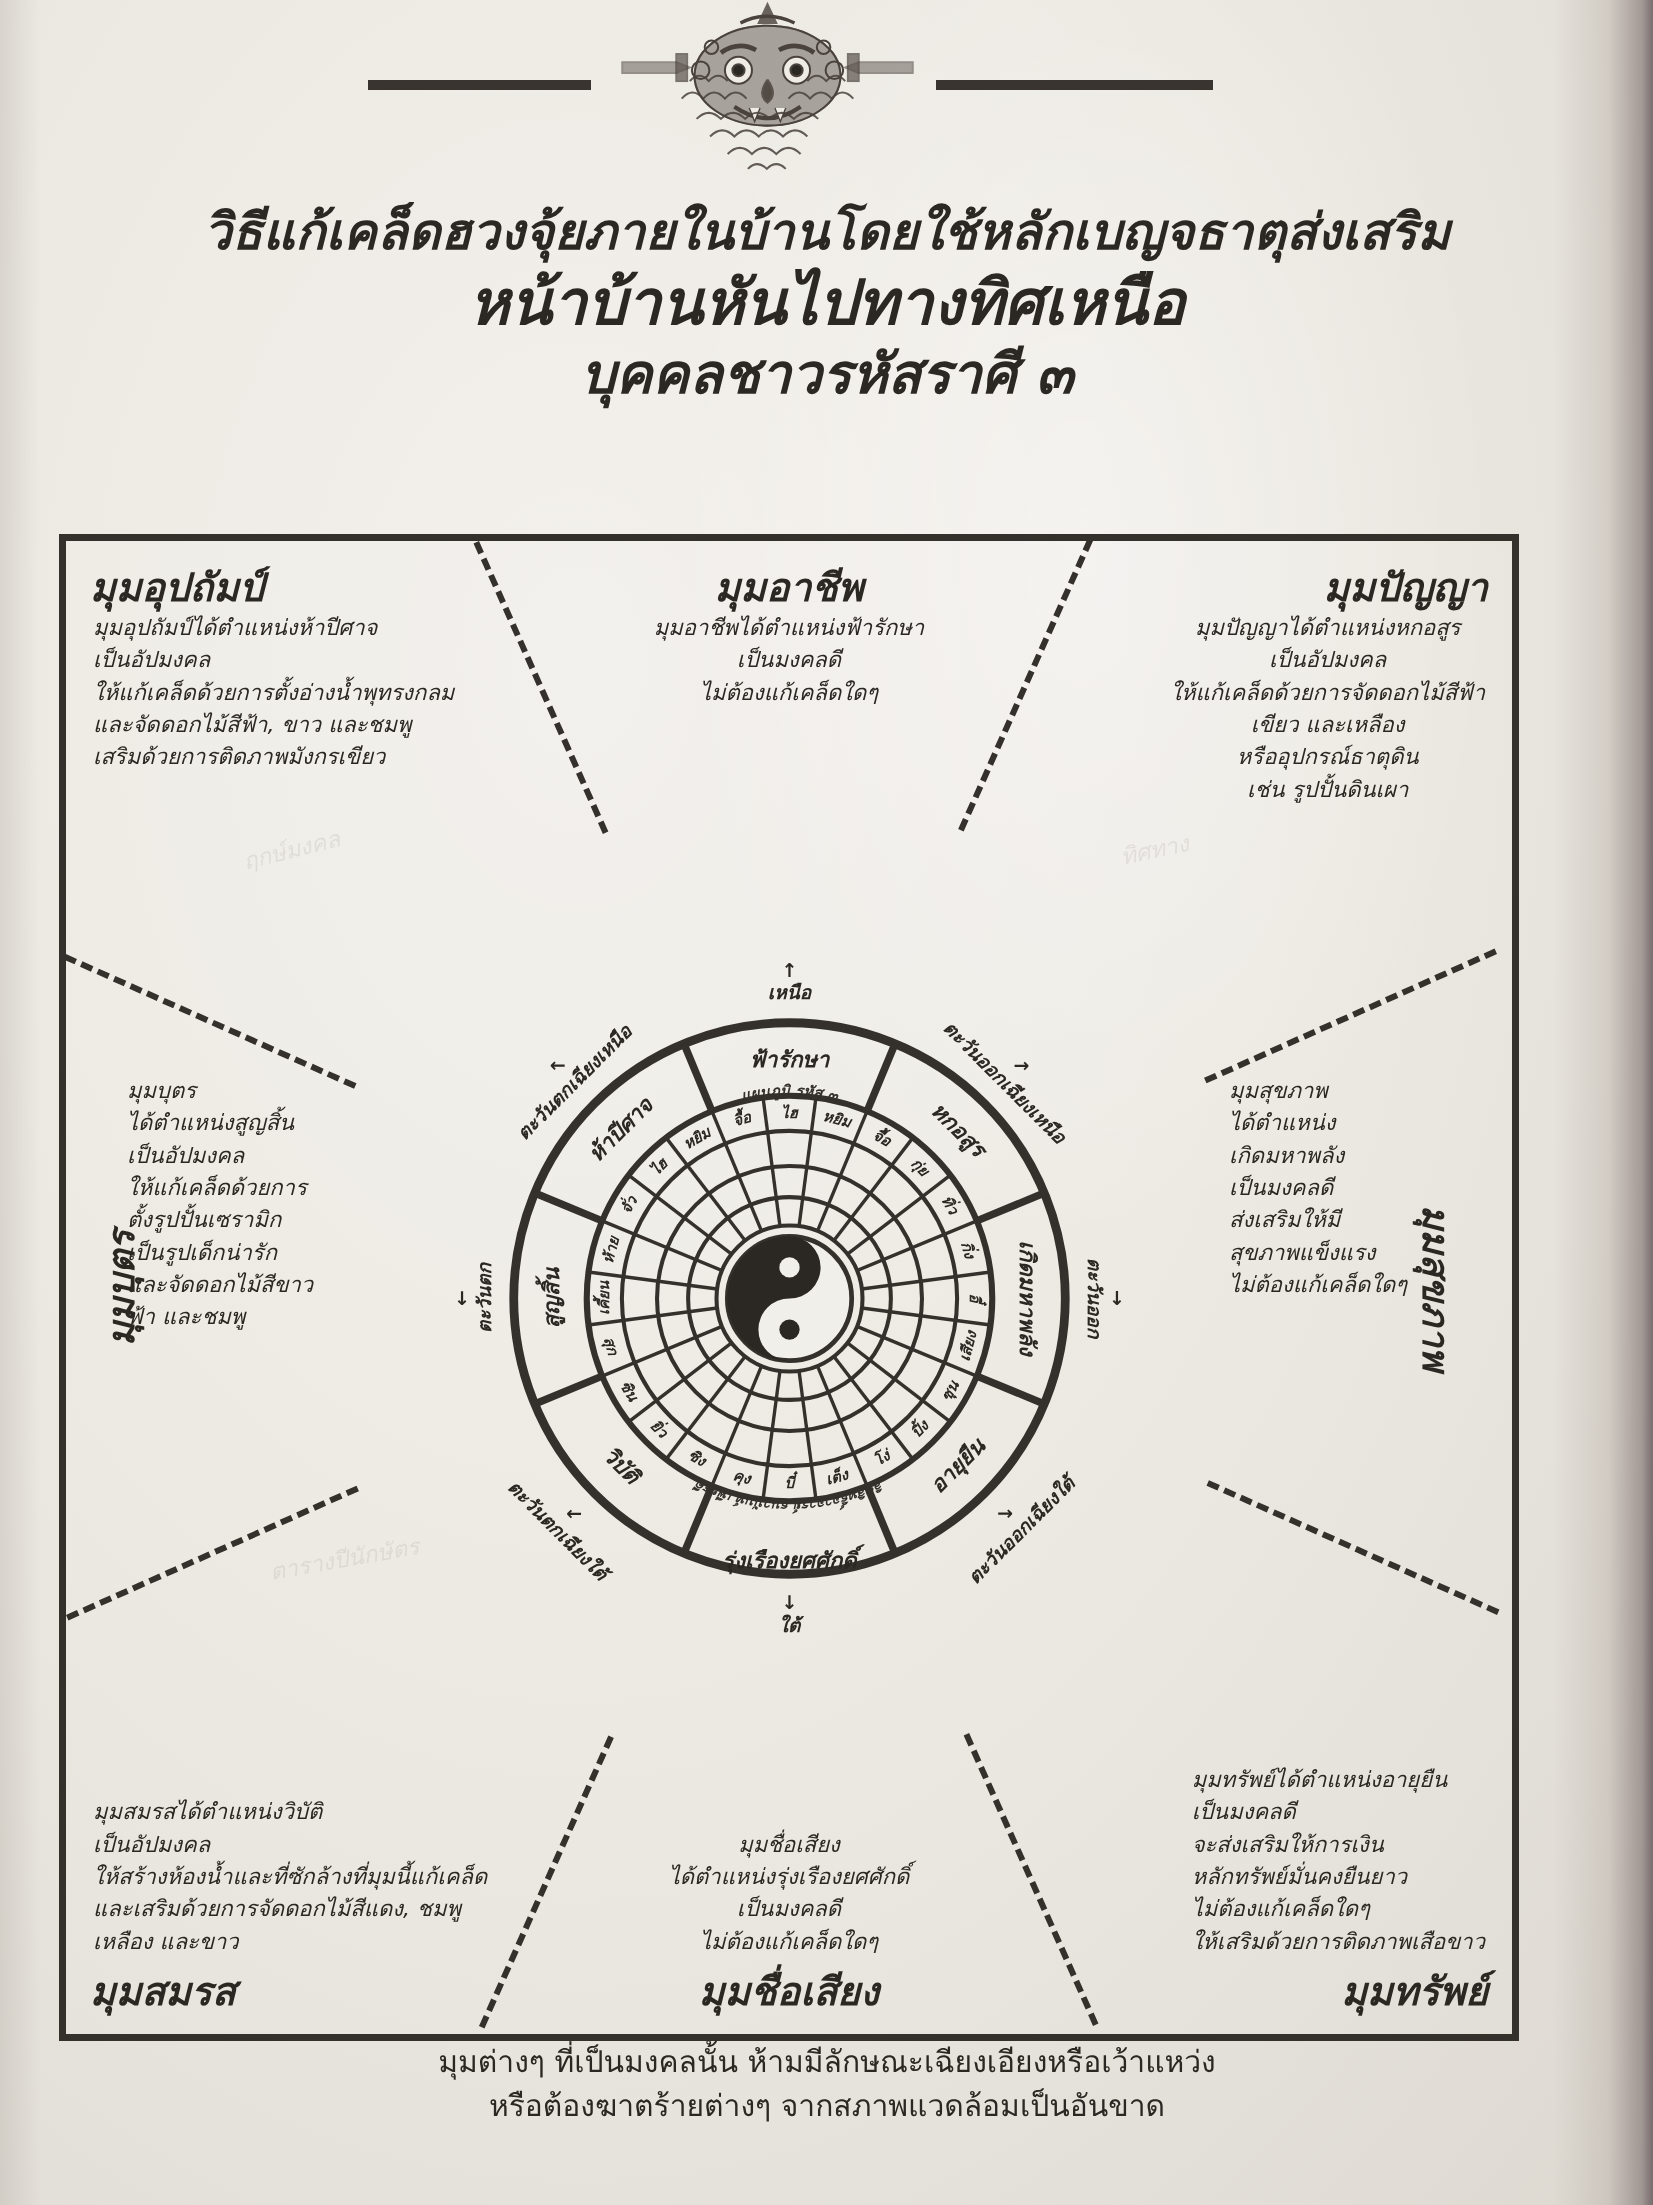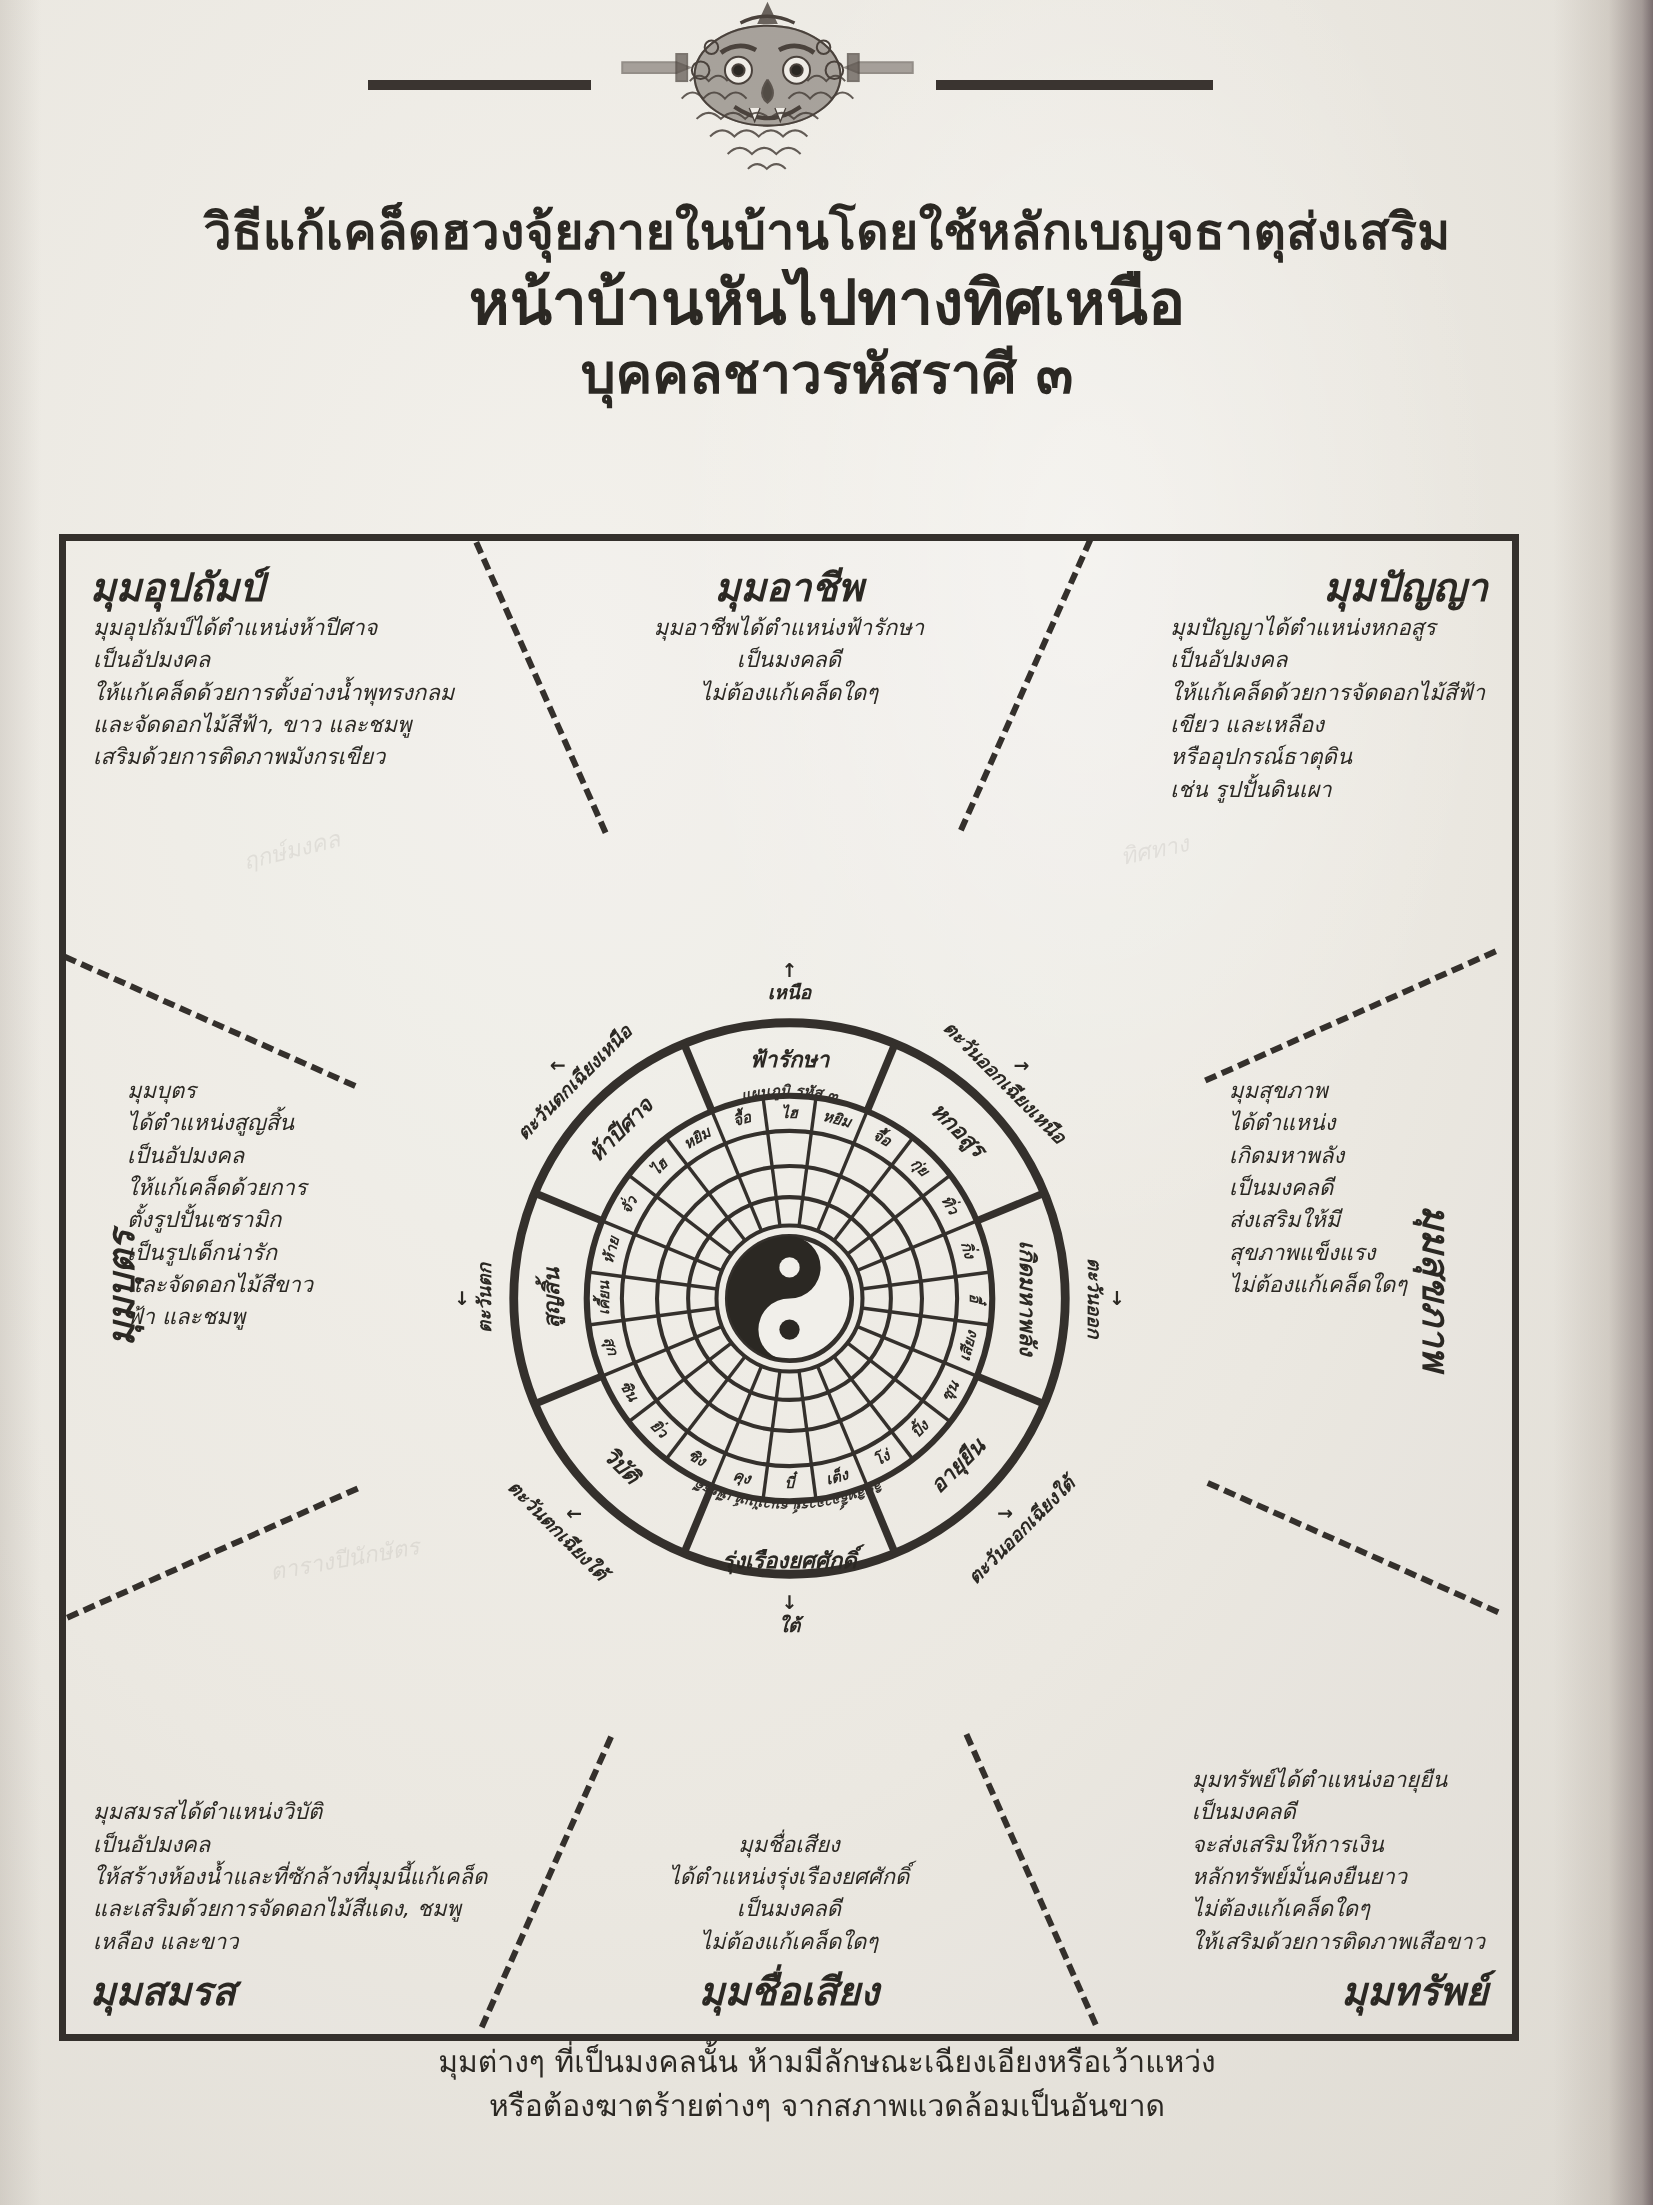--- a/index.html
+++ b/index.html
@@ -38,21 +38,21 @@
   }
   .rule-left{left:368px;width:223px;}
   .rule-right{left:936px;width:277px;}
   .crest{
     position:absolute;left:595px;top:0;width:345px;height:179px;
     display:flex;align-items:center;justify-content:center;
   }
   .crest svg{width:100%;height:100%;}
 
   
-  .titles{position:absolute;top:203px;left:0;width:100%;text-align:center;}
+  .titles{position:absolute;top:203px;left:0;width:100%;text-align:center;font-style:italic;}
   .t1{font-size:50px;font-weight:700;letter-spacing:0.3px;line-height:1.18;}
   .t2{font-size:62px;font-weight:700;line-height:1.18;margin-top:4px;}
   .t3{font-size:55px;font-weight:700;line-height:1.18;margin-top:2.7px;}
 
   
   .frame{
     position:absolute;left:59px;top:534px;width:1446px;height:1493px;
     border:7.4px solid #34302c;
     background:rgba(255,255,255,.06);
     font-style:italic;
@@ -73,21 +73,21 @@
     position:absolute;font-size:37px;font-weight:700;white-space:nowrap;
   }
   .sh-left{left:-4px;top:50%;transform:translateY(-50%) rotate(-90deg);transform-origin:center;}
   .sh-right{right:-6.8px;top:50%;transform:translateY(-50%) rotate(90deg);transform-origin:center;}
 
   
   .blk{position:absolute;font-size:22px;line-height:1.47;white-space:pre-line;}
 
   .b-tl{left:27px;top:71px;}
   .b-tc{left:50%;top:71px;transform:translateX(-50%);text-align:center;}
-  .b-tr{right:27px;top:71px;}
+  .b-tr{right:27px;top:71px;text-align:center;}
   .b-ml{left:61px;top:534px;width:223px;}
   .b-mr{right:47px;top:534px;width:236px;}
   .b-bl{left:27px;bottom:76px;}
   .b-bc{left:50%;bottom:76px;transform:translateX(-50%);text-align:center;}
   .b-br{right:27px;bottom:76px;text-align:left;margin-top:48px;}
 
   
   .dash{position:absolute;border-top:6px dashed #34302c;transform-origin:0 0;width:318px;}
 
   

